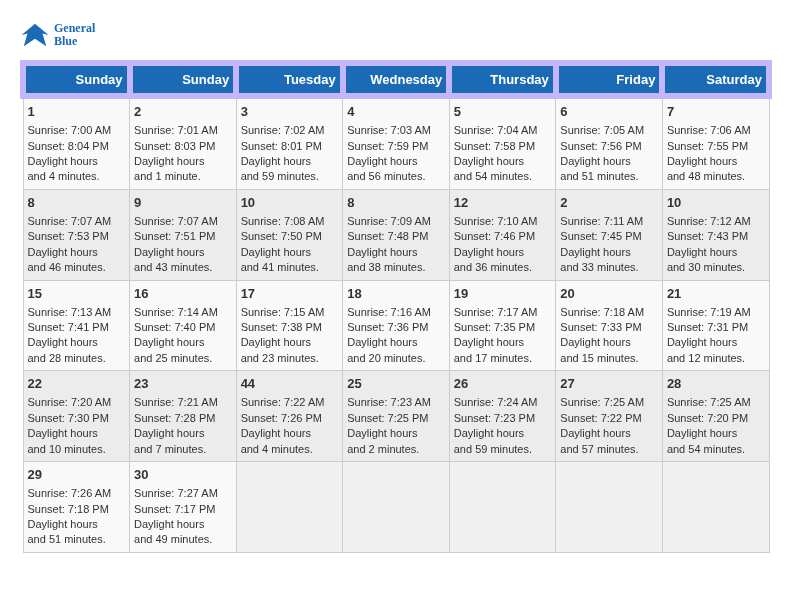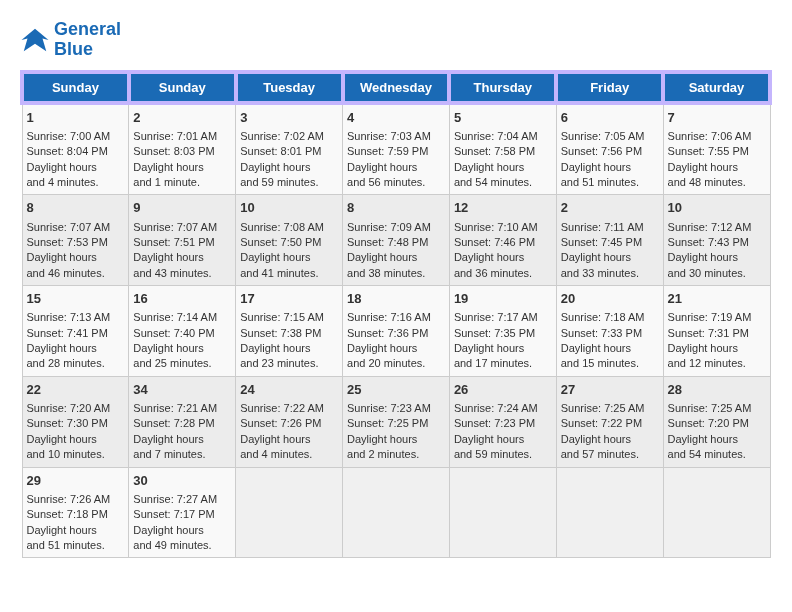--- a/index.html
+++ b/index.html
@@ -15,24 +15,25 @@
       align-items: flex-start;
       justify-content: space-between;
       margin-bottom: 10px;
     }
     .logo {
       display: flex;
       align-items: center;
       gap: 4px;
     }
     .logo-text {
-      font-size: 18px;
+      font-size: 12px;
       font-weight: bold;
       color: #333;
       line-height: 1.1;
+      font-family: Liberation Serif, serif;
     }
     .logo-text span {
       color: #1a6ab5;
     }
     .logo-bird {
       width: 30px;
       height: 30px;
     }
     .title-block {
       text-align: right;
@@ -50,22 +51,22 @@
       width: 100%;
       border-collapse: collapse;
       font-size: 11px;
     }
     thead tr th {
       background: #1a6ab5;
       color: #fff;
       font-size: 13px;
       font-weight: bold;
       padding: 6px 4px;
-      text-align: center;
-      border: 4px solid #c4b5fd;
+      text-align: right;
+      border: 6px solid #c4b5fd;
     }
     tbody tr td {
       border: 1px solid #ccc;
       padding: 4px 4px;
       vertical-align: top;
       width: calc(100% / 7);
       min-height: 70px;
       color: #333;
       line-height: 1.4;
     }
@@ -206,25 +207,25 @@
           <span class="day-num">21</span>
           <div>Sunrise: 7:19 AM<br>Sunset: 7:31 PM<br>Daylight hours<br>and 12 minutes.</div>
         </td>
       </tr>
       <tr>
         <td>
           <span class="day-num">22</span>
           <div>Sunrise: 7:20 AM<br>Sunset: 7:30 PM<br>Daylight hours<br>and 10 minutes.</div>
         </td>
         <td>
-          <span class="day-num">34</span>
+          <span class="day-num">23</span>
           <div>Sunrise: 7:21 AM<br>Sunset: 7:28 PM<br>Daylight hours<br>and 7 minutes.</div>
         </td>
         <td>
-          <span class="day-num">24</span>
+          <span class="day-num">44</span>
           <div>Sunrise: 7:22 AM<br>Sunset: 7:26 PM<br>Daylight hours<br>and 4 minutes.</div>
         </td>
         <td>
           <span class="day-num">25</span>
           <div>Sunrise: 7:23 AM<br>Sunset: 7:25 PM<br>Daylight hours<br>and 2 minutes.</div>
         </td>
         <td>
           <span class="day-num">26</span>
           <div>Sunrise: 7:24 AM<br>Sunset: 7:23 PM<br>Daylight hours<br>and 59 minutes.</div>
         </td>

